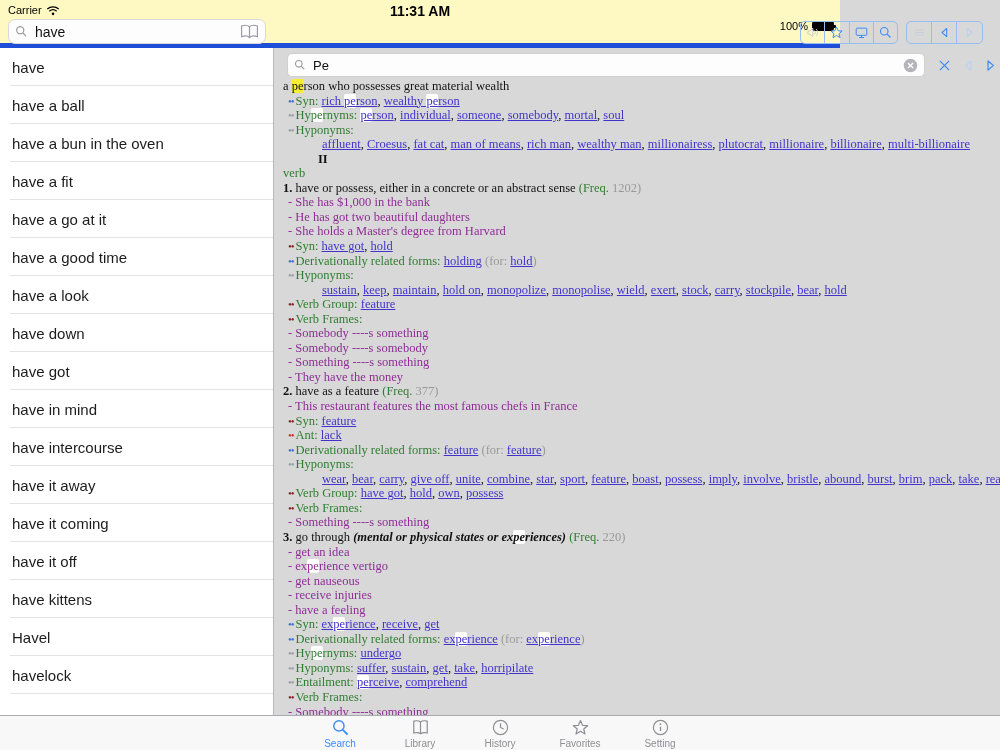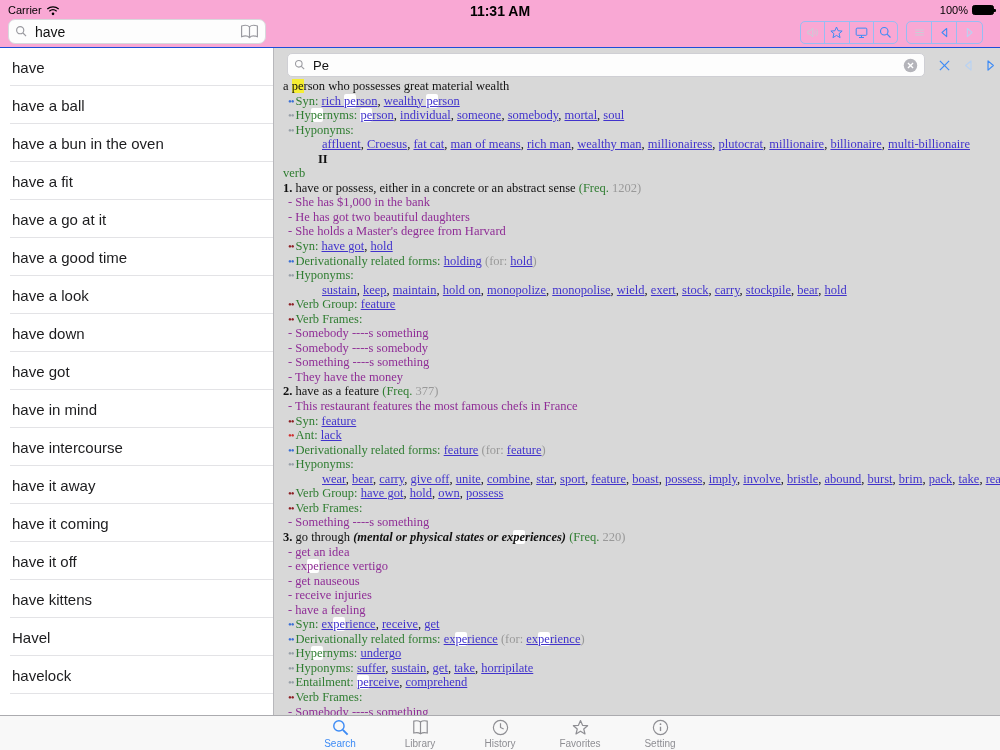--- a/index.html
+++ b/index.html
@@ -1,23 +1,23 @@
 <!DOCTYPE html>
 <html style="--accent: #3d8bf5; --link: #4133cc; --label-green: #2f7d31; --example: #8f2d96; --dot-blue: #3b6fd6; --dot-maroon: #8c1f24; --dot-gray: #98a0a8; --dot-red: #d03030; --hl-yellow: #f6ee33; --freq-gray: #999999;"><head>
 <meta charset="utf-8">
 <style>
   html,body{margin:0;padding:0;}
   .screen{position:relative;width:1000px;height:750px;background:#d8d8d8;overflow:hidden;
           font-family:"Liberation Sans",sans-serif;-webkit-font-smoothing:antialiased;}
   
-  .header{position:absolute;left:0;top:0;width:1000px;height:48px;background:#f9a8d4;border-bottom:1px solid #1d4ed8;box-sizing:border-box;}
+  .header{position:absolute;left:0;top:0;width:840px;height:48px;background:#fef9c3;border-bottom:5px solid #1d4ed8;box-sizing:border-box;}
   .statusbar{position:absolute;left:0;top:0;width:100%;height:20px;font-size:11px;color:#000;}
   .carrier{position:absolute;left:8px;top:4px;display:flex;align-items:center;gap:4px;font-weight:500;}
   .time{position:absolute;left:0;right:0;top:3px;text-align:center;font-size:14px;font-weight:700;}
-  .battwrap{position:absolute;right:6px;top:4px;display:flex;align-items:center;gap:4px;font-weight:500;}
+  .battwrap{position:absolute;right:6px;top:20px;display:flex;align-items:center;gap:4px;font-weight:500;}
   .battery{width:22px;height:10px;border:1px solid #000;border-radius:2.5px;position:relative;background:#000;box-sizing:border-box;}
   .battery::after{content:'';position:absolute;right:-3px;top:2.5px;width:2px;height:3px;background:#000;border-radius:0 1px 1px 0;}
   .sb-search{position:absolute;left:8px;top:19px;width:258px;height:25px;background:#fdfdfd;border:1px solid #d8d8dc;
              border-radius:7px;display:flex;align-items:center;box-sizing:border-box;padding:0 6px;}
   .sb-search .mag{color:#9a9aa0;width:13px;height:13px;flex:0 0 auto;}
   .sb-search input{border:none;outline:none;background:transparent;font-size:14px;color:#111;margin-left:5px;flex:1;
                    font-family:"Liberation Sans",sans-serif;}
   .sb-search .book{color:#9a9aa0;width:19px;height:16px;flex:0 0 auto;}
   .seg{position:absolute;top:21px;height:23px;display:flex;border:1px solid #96bdf4;border-radius:5px;overflow:hidden;box-sizing:border-box;}
   .seg .cell{width:24px;display:flex;align-items:center;justify-content:center;border-right:1px solid #96bdf4;}

